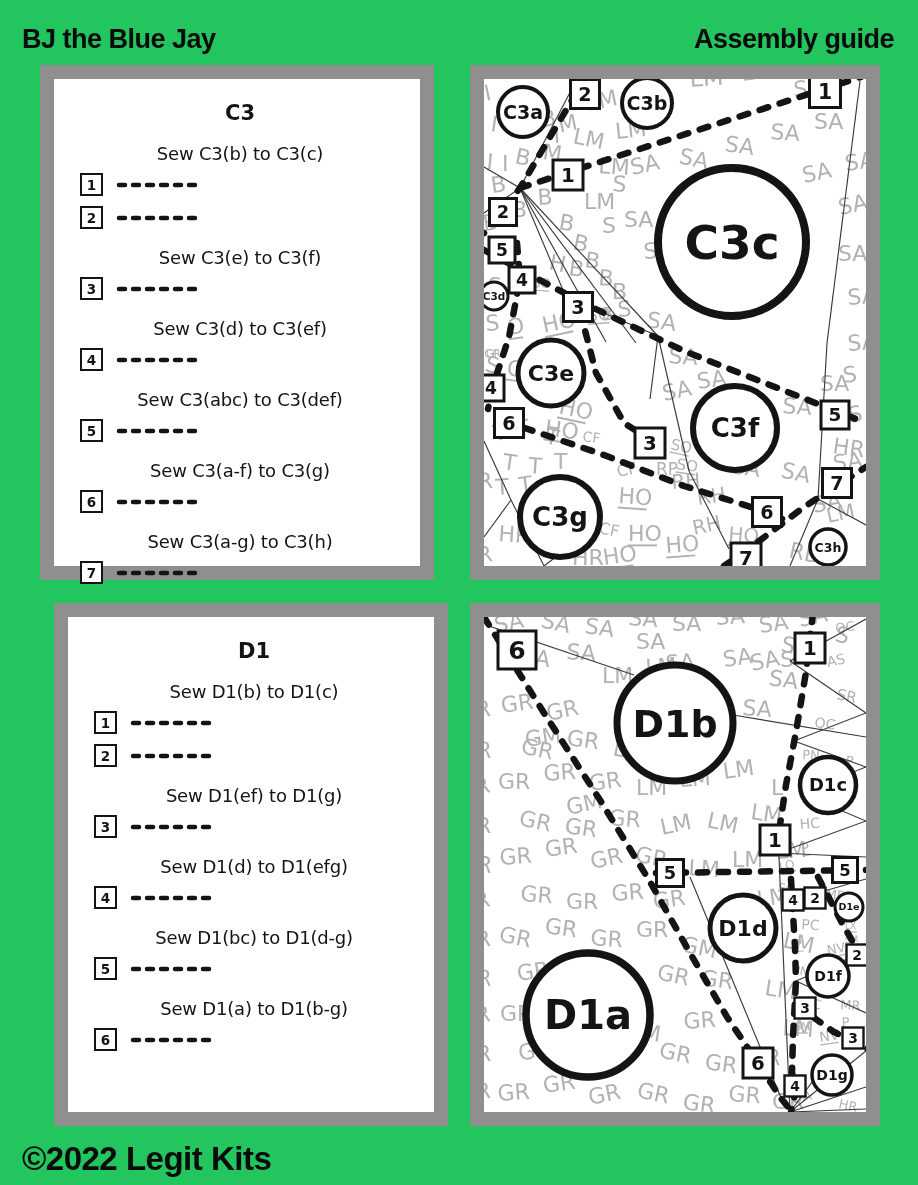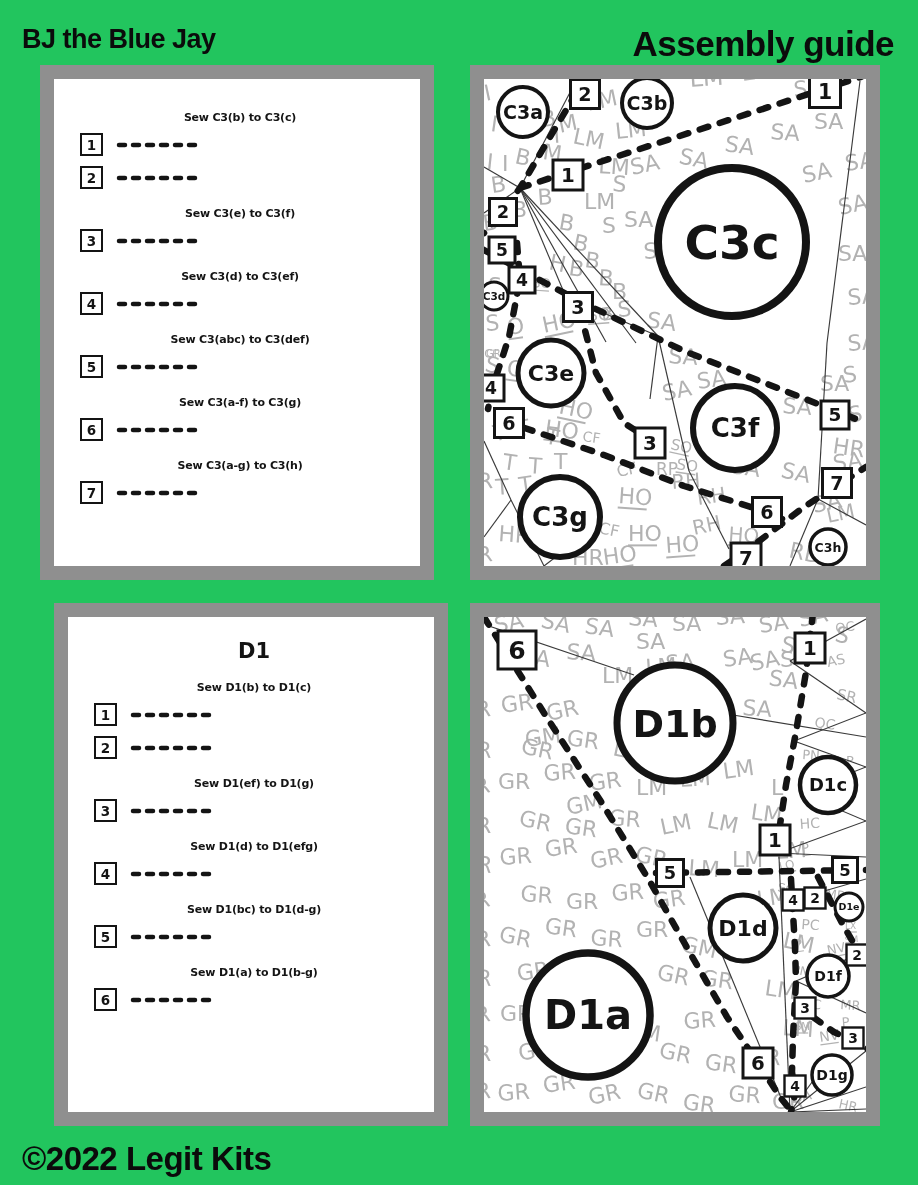--- a/index.html
+++ b/index.html
@@ -1,45 +1,46 @@
 <!DOCTYPE html>
 <html><head>
 <meta charset="utf-8">
 <style>
   html,body{margin:0;padding:0;background:#e8e8e8;}
   .page{position:relative;width:918px;height:1185px;background:#22c55e;overflow:hidden;
         font-family:"Liberation Sans",sans-serif;text-align:center;}
   .hdr-title{position:absolute;left:22px;top:24px;font-size:27px;font-weight:bold;color:#0b0b0b;letter-spacing:-0.5px;}
-  .hdr-sub{position:absolute;right:24px;top:24px;font-size:35px;font-weight:bold;color:#0b0b0b;letter-spacing:-0.5px;}
+  .hdr-sub{position:absolute;right:24px;top:24px;font-size:27px;font-weight:bold;color:#0b0b0b;letter-spacing:-0.5px;}
   .ftr-left{position:absolute;left:22px;top:1140px;font-size:33px;font-weight:bold;color:#0b0b0b;letter-spacing:-0.5px;}
   .ftr-right{position:absolute;right:24px;top:1140px;font-size:26px;font-weight:bold;color:#0b0b0b;letter-spacing:-0.5px;}
   .frame{position:absolute;box-sizing:border-box;border:14px solid #8f8f8f;background:#fff;}
   #inst-c3{left:40px;top:65px;width:394px;height:515px;}
   #inst-d1{left:54px;top:603px;width:394px;height:523px;}
   #diag-c3{left:470px;top:65px;width:410px;height:515px;}
   #diag-d1{left:470px;top:603px;width:410px;height:523px;}
   .inst-inner{padding:14px 20px 0 26px;font-family:"DejaVu Sans",sans-serif;}
   .inst-title{font-size:21px;font-weight:bold;color:#141414;margin:8px 0 18px 0;}
   .step{margin-bottom:9px;}
-  .step-text{font-size:11px;font-weight:bold;color:#141414;margin-bottom:9px;letter-spacing:-0.2px;margin-top:18px;}
+  .step-text{font-size:18px;font-weight:normal;color:#141414;margin-bottom:9px;letter-spacing:-0.2px;margin-top:18px;}
   .step-row{display:flex;align-items:center;margin-bottom:10px;}
   .nbox{width:19px;height:19px;border:2.2px solid #141414;background:#fff;display:flex;
         align-items:center;justify-content:center;font-size:13.5px;font-weight:bold;color:#141414;}
   .dash-svg{margin-left:12px;display:block;}
   .diag-svg{display:block;background:#fff;}
 </style>
 </head>
 <body>
 
 <div class="page">
   <div class="hdr-title">BJ the Blue Jay</div>
   <div class="hdr-sub">Assembly guide</div>
 
   <section class="frame" id="inst-c3">
     <div class="inst-inner">
+      <div class="inst-title">C3</div>
       <div class="steps">
           <div class="step">
             <div class="step-text">Sew C3(b) to C3(c)</div>
             <div class="step-row">
               <span class="nbox">1</span>
               <svg width="84" height="8" class="dash-svg">
                 <line x1="4" y1="4" x2="80" y2="4" stroke="#141414" stroke-width="4.5" stroke-linecap="round" stroke-dasharray="6 8"></line>
               </svg>
             </div>
           </div>

